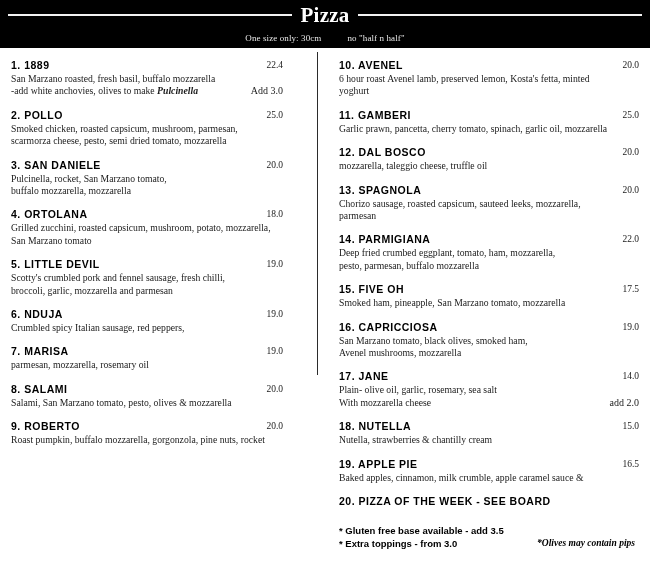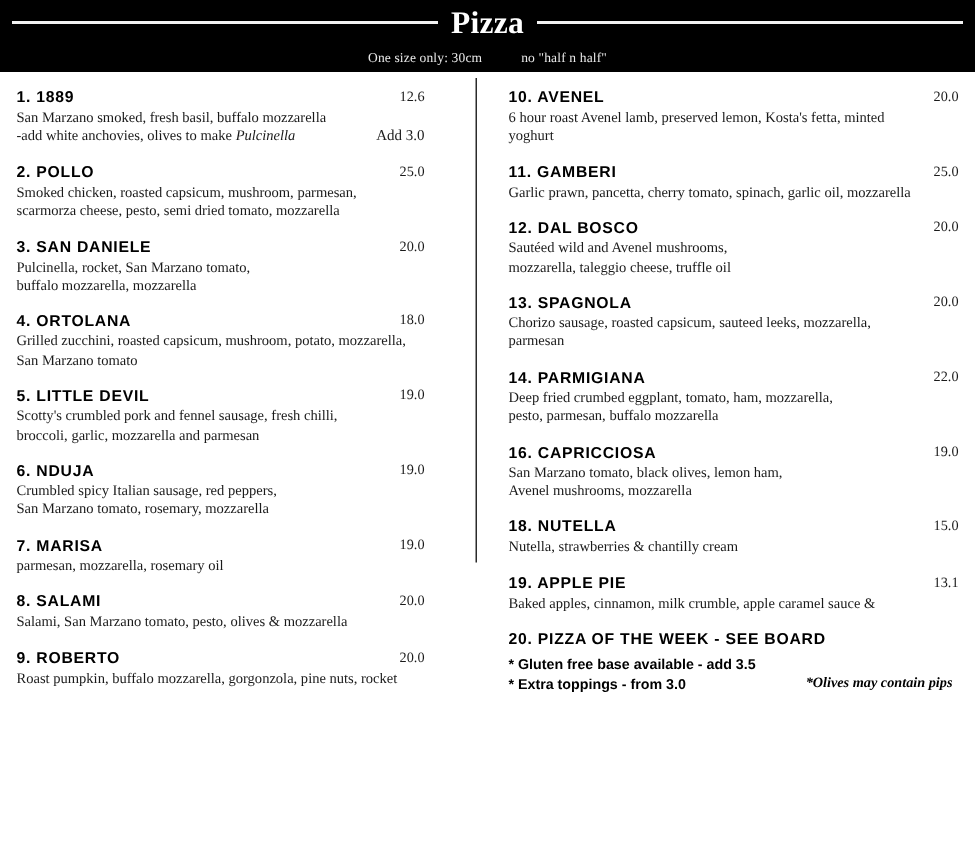--- a/index.html
+++ b/index.html
@@ -134,36 +134,36 @@
   }
   .desc-line .txt {
     flex: 1 1 auto;
   }
   .desc-line .amt {
     white-space: nowrap;
     padding-left: 8px;
     font-size: 10px;
   }
   .bolditalic {
-    font-weight: normal;
+    font-weight: bold;
     font-style: italic;
     margin-top: 40px;
   }
 
   
   .special {
     font-family: "Liberation Sans", "DejaVu Sans", sans-serif;
     font-weight: bold;
     font-size: 10.5px;
     letter-spacing: 0.5px;
     line-height: 13px;
     color: #000000;
     text-transform: uppercase;
     margin-top: 3px;
-    margin-bottom: 4px;
+    margin-bottom: 16px;
   }
   .footer {
     display: flex;
     align-items: flex-end;
     justify-content: space-between;
   }
   .notes {
     font-family: "Liberation Sans", "DejaVu Sans", sans-serif;
     font-weight: bold;
     font-size: 9.5px;
@@ -200,24 +200,24 @@
   </div>
 
   <div class="columns">
     <div class="divider"></div>
 
     <div class="col col-left">
 
       <div class="item">
         <div class="item-head">
           <span class="item-name">1. 1889</span>
-          <span class="item-price">12.6</span>
-        </div>
-        <div class="item-desc">
-          <div>San Marzano smoked, fresh basil,  buffalo mozzarella</div>
+          <span class="item-price">22.4</span>
+        </div>
+        <div class="item-desc">
+          <div>San Marzano roasted, fresh basil,  buffalo mozzarella</div>
           <div class="desc-line">
             <span class="txt"><span>-add white anchovies, olives to make </span><span class="bolditalic">Pulcinella</span></span>
             <span class="amt">Add 3.0</span>
           </div>
         </div>
       </div>
 
       <div class="item">
         <div class="item-head">
           <span class="item-name">2. POLLO</span>
@@ -262,21 +262,20 @@
         </div>
       </div>
 
       <div class="item">
         <div class="item-head">
           <span class="item-name">6. NDUJA</span>
           <span class="item-price">19.0</span>
         </div>
         <div class="item-desc">
           <div>Crumbled spicy Italian sausage, red peppers,</div>
-          <div>San Marzano  tomato, rosemary, mozzarella</div>
         </div>
       </div>
 
       <div class="item">
         <div class="item-head">
           <span class="item-name">7. MARISA</span>
           <span class="item-price">19.0</span>
         </div>
         <div class="item-desc">
           <div>parmesan, mozzarella, rosemary oil</div>
@@ -327,21 +326,20 @@
           <div>Garlic prawn, pancetta, cherry tomato, spinach, garlic oil, mozzarella</div>
         </div>
       </div>
 
       <div class="item">
         <div class="item-head">
           <span class="item-name">12. DAL BOSCO</span>
           <span class="item-price">20.0</span>
         </div>
         <div class="item-desc">
-          <div>Sautéed wild and Avenel mushrooms,</div>
           <div>mozzarella, taleggio cheese, truffle oil</div>
         </div>
       </div>
 
       <div class="item">
         <div class="item-head">
           <span class="item-name">13. SPAGNOLA</span>
           <span class="item-price">20.0</span>
         </div>
         <div class="item-desc">
@@ -354,47 +352,69 @@
         <div class="item-head">
           <span class="item-name">14. PARMIGIANA</span>
           <span class="item-price">22.0</span>
         </div>
         <div class="item-desc">
           <div>Deep fried crumbed eggplant, tomato, ham, mozzarella,</div>
           <div>pesto, parmesan, buffalo mozzarella</div>
         </div>
       </div>
 
+      <div class="item">
+        <div class="item-head">
+          <span class="item-name">15. FIVE OH</span>
+          <span class="item-price">17.5</span>
+        </div>
+        <div class="item-desc">
+          <div>Smoked ham, pineapple, San Marzano tomato, mozzarella</div>
+        </div>
+      </div>
 
       <div class="item">
         <div class="item-head">
           <span class="item-name">16. CAPRICCIOSA</span>
           <span class="item-price">19.0</span>
         </div>
         <div class="item-desc">
-          <div>San Marzano tomato, black olives, lemon ham,</div>
+          <div>San Marzano tomato, black olives, smoked ham,</div>
           <div>Avenel mushrooms, mozzarella</div>
         </div>
       </div>
 
+      <div class="item">
+        <div class="item-head">
+          <span class="item-name">17. JANE</span>
+          <span class="item-price">14.0</span>
+        </div>
+        <div class="item-desc">
+          <div>Plain- olive oil, garlic, rosemary, sea salt</div>
+          <div class="desc-line">
+            <span class="txt">With mozzarella cheese</span>
+            <span class="amt">add 2.0</span>
+          </div>
+        </div>
+      </div>
 
       <div class="item">
         <div class="item-head">
           <span class="item-name">18. NUTELLA</span>
           <span class="item-price">15.0</span>
         </div>
         <div class="item-desc">
           <div>Nutella, strawberries &amp; chantilly cream</div>
         </div>
       </div>
 
       <div class="item">
         <div class="item-head">
           <span class="item-name">19. APPLE PIE</span>
-          <span class="item-price">13.1</span>
+          <span class="item-price">16.5</span>
         </div>
         <div class="item-desc">
           <div>Baked apples, cinnamon, milk crumble, apple caramel sauce &amp;</div>
         </div>
       </div>
 
       <div class="special">20. PIZZA OF THE WEEK - SEE BOARD</div>
 
       <div class="footer">
         <div class="notes">

